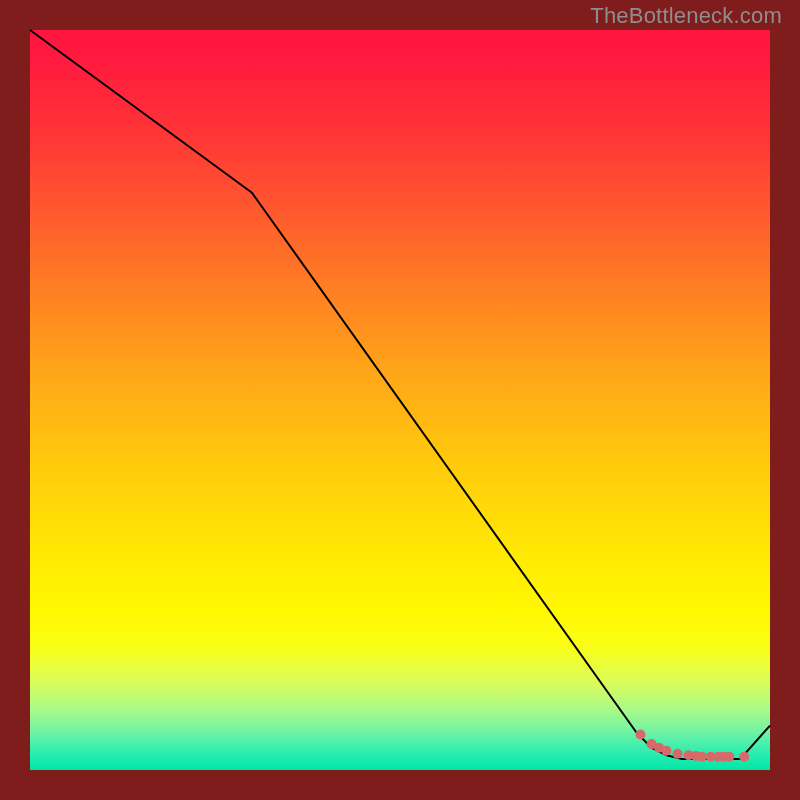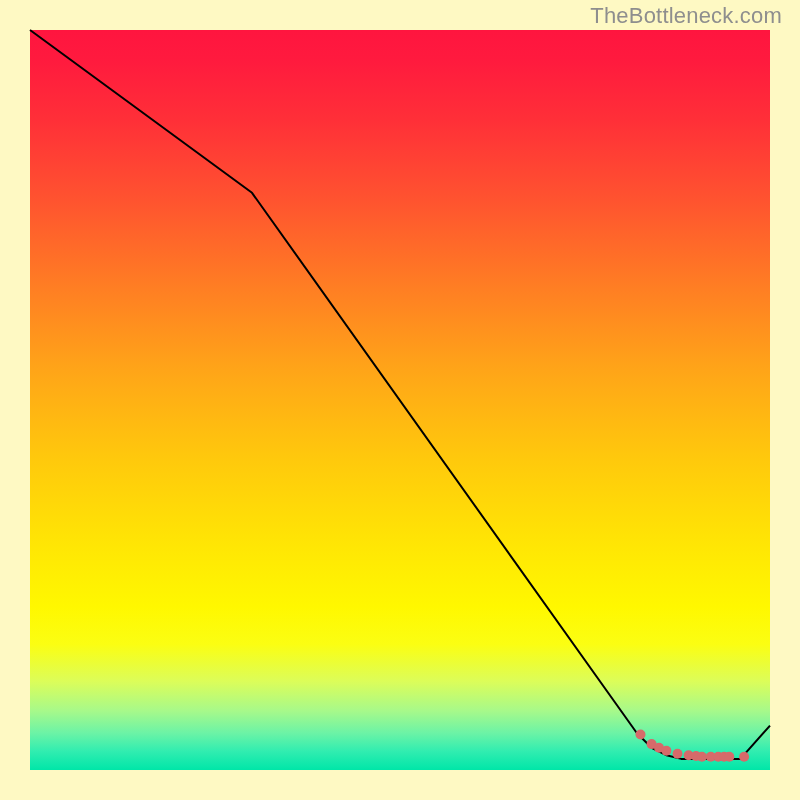--- a/index.html
+++ b/index.html
@@ -7,21 +7,21 @@
     padding: 0;
     width: 800px;
     height: 800px;
     background: #000;
     overflow: hidden;
   }
   .stage {
     position: relative;
     width: 800px;
     height: 800px;
-    background: #fef9c3;
+    background: #7f1d1d;
   }
   svg {
     position: absolute;
     top: 0;
     left: 0;
   }
   .watermark {
     position: absolute;
     top: 3px;
     right: 18px;

